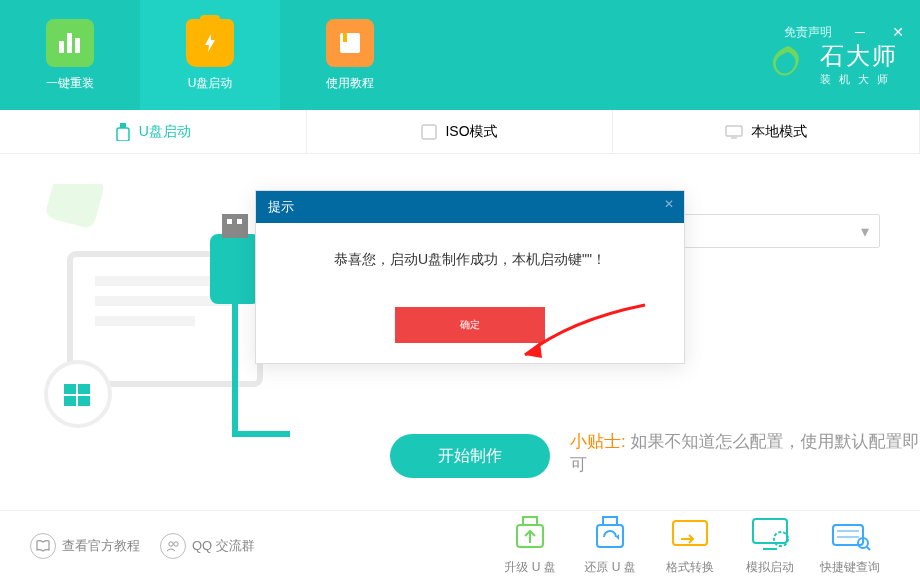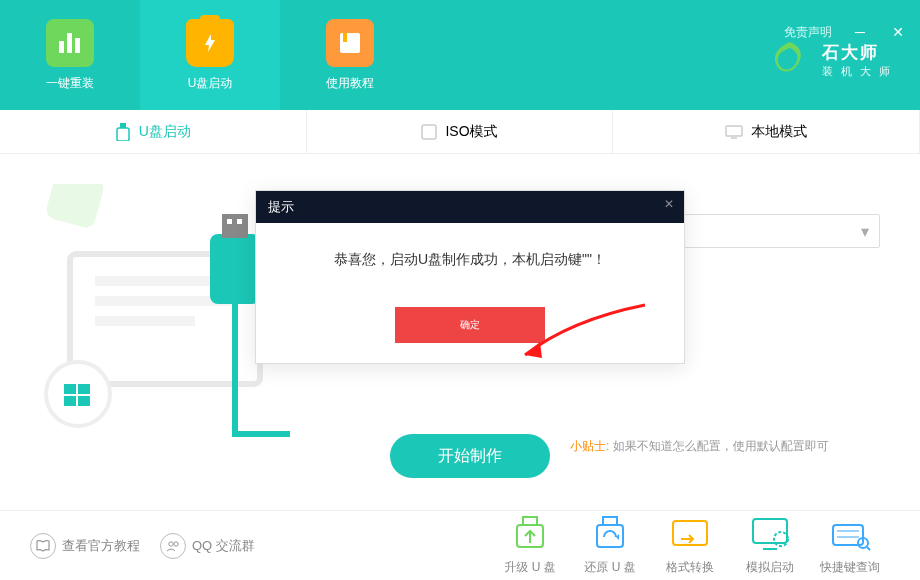--- a/index.html
+++ b/index.html
@@ -13,41 +13,41 @@
 .header-tab:nth-child(2) .icon-box { background: #ffb500; position: relative; border-radius: 6px 6px 10px 10px; }
 .header-tab:nth-child(2) .icon-box::before { content: ""; position: absolute; top: -4px; left: 14px; right: 14px; height: 8px; background: #ffb500; border-radius: 4px; }
 .header-tab:nth-child(3) .icon-box { background: #ff9a3c; }
 
 .top-right { position: absolute; right: 0; top: 0; display: flex; align-items: center; gap: 18px; padding: 22px 12px; color: #cffaf5; font-size: 12px; }
 .win-btn { width: 20px; height: 20px; color: #fff; cursor: pointer; display: flex; align-items: center; justify-content: center; font-size: 14px; }
 
 .brand { position: absolute; right: 22px; top: 40px; display: flex; align-items: center; gap: 12px; }
 .brand-logo { width: 40px; height: 40px; }
 .brand-text { color: #fff; }
-.brand-text .t1 { font-size: 17px; font-weight: bold; letter-spacing: 2px; }
+.brand-text .t1 { font-size: 24px; font-weight: normal; letter-spacing: 2px; }
 .brand-text .t2 { font-size: 11px; letter-spacing: 8px; opacity: .9; }
 
 .mode-tabs { height: 44px; display: flex; border-bottom: 1px solid #eee; }
 .mode-tab { flex: 1; display: flex; align-items: center; justify-content: center; gap: 8px; font-size: 14px; color: #000000; cursor: pointer; border-right: 1px solid #eee; }
 .mode-tab.active { color: #1bc7b7; }
 
 .content { position: relative; height: 356px; padding: 30px 30px 0 30px; }
 .illus { position: absolute; left: 40px; top: 30px; width: 260px; height: 260px; }
 
 .right-panel { position: absolute; right: 40px; top: 60px; width: 340px; }
 .select-box { height: 34px; border: 1px solid #ddd; border-radius: 2px; display: flex; align-items: center; justify-content: flex-end; padding: 0 10px; margin-bottom: 20px; }
 .chev { color: #aaa; }
 
 .start-btn { position: absolute; left: 390px; top: 280px; width: 160px; height: 44px; background: #1bc7b7; color: #fff; border: none; border-radius: 22px; font-size: 16px; cursor: pointer; }
 
-.tip { position: absolute; left: 570px; top: 284px; font-size: 12px; color: #999; }
+.tip { position: absolute; left: 570px; top: 276px; font-size: 17px; color: #999; }
 .tip b { color: #ff8a00; font-weight: normal; }
 
 .dialog { position: absolute; left: 255px; top: 190px; width: 430px; background: #fff; border: 1px solid #ddd; box-shadow: 0 4px 20px rgba(0,0,0,0.1); z-index: 10; }
-.dialog-header { height: 32px; background: #0f172a; color: #fff; display: flex; align-items: center; padding: 0 12px; font-size: 13px; position: relative; }
+.dialog-header { height: 32px; background: #0369a1; color: #fff; display: flex; align-items: center; padding: 0 12px; font-size: 13px; position: relative; }
 .dialog-close { position: absolute; right: 10px; top: 6px; color: rgba(255,255,255,.5); cursor: pointer; font-size: 12px; }
 .dialog-body { padding: 28px 20px 20px; text-align: center; }
 .dialog-msg { font-size: 14px; color: #333; margin-bottom: 38px; }
 .dialog-ok { width: 150px; height: 36px; background: #ef4444; color: #fff; border: none; font-size: 10px; cursor: pointer; }
 
 .arrow { position: absolute; left: 510px; top: 300px; z-index: 11; pointer-events: none; }
 
 .footer { height: 70px; border-top: 1px solid #eee; display: flex; align-items: center; padding: 8px 30px; }
 .footer-left { display: flex; gap: 20px; }
 .footer-link { display: flex; align-items: center; gap: 6px; color: #888; font-size: 13px; cursor: pointer; }

